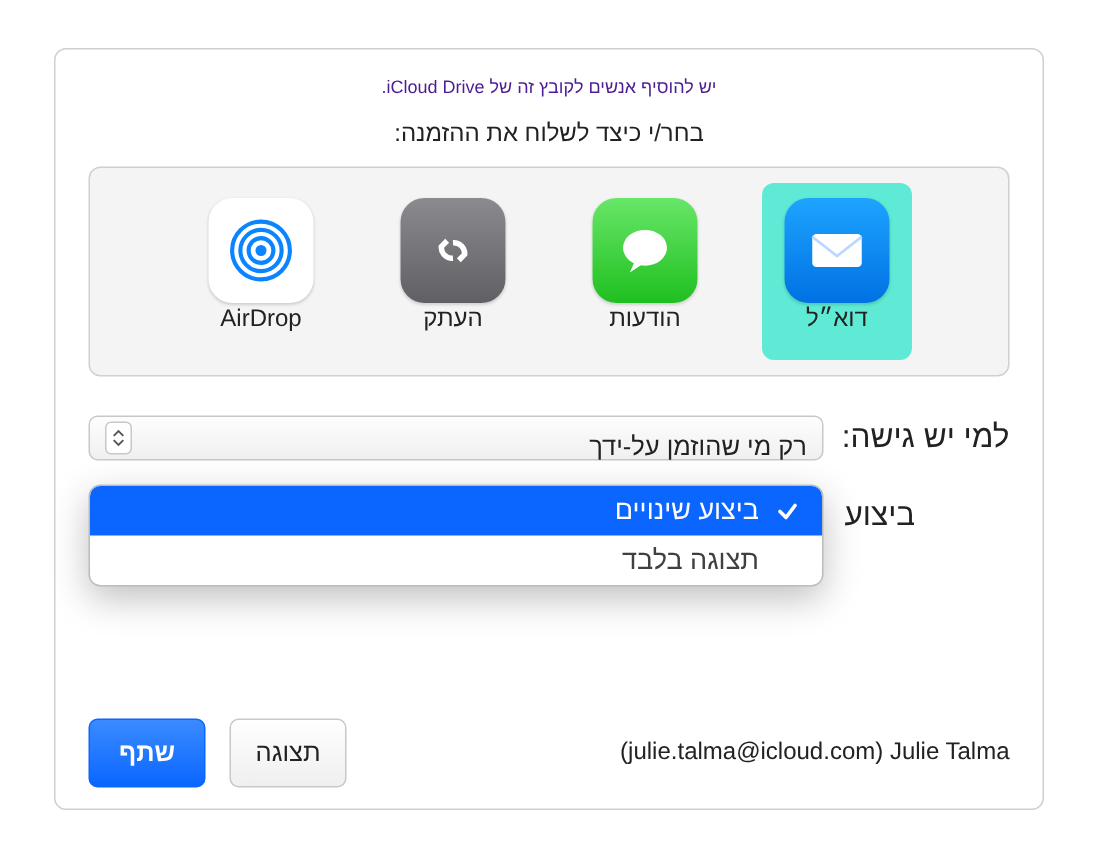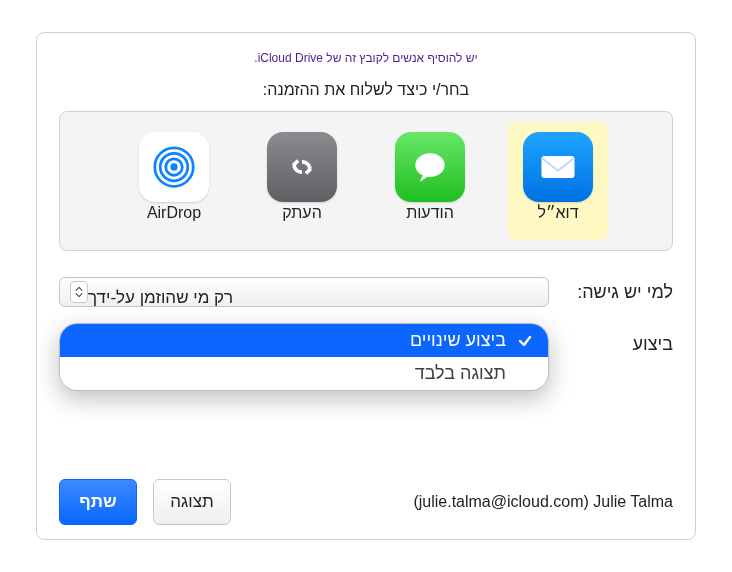--- a/index.html
+++ b/index.html
@@ -58,21 +58,21 @@
     height: 118px;
     display: flex;
     flex-direction: column;
     align-items: center;
     justify-content: flex-start;
     border-radius: 8px;
     padding-top: 10px;
     cursor: pointer;
   }
   .method.selected {
-    background: #fef9c3;
+    background: #5eead4;
   }
   .app-icon {
     width: 70px;
     height: 70px;
     border-radius: 16px;
     display: flex;
     align-items: center;
     justify-content: center;
     box-shadow: 0 1px 2px rgba(0,0,0,0.15);
   }
@@ -91,44 +91,44 @@
   .form-rows {
     margin-top: 26px;
   }
   .form-row {
     display: flex;
     align-items: center;
     gap: 14px;
     margin-bottom: 22px;
   }
   .row-label {
-    font-size: 18px;
+    font-size: 21px;
     color: #222;
     white-space: nowrap;
     width: 110px;
-    text-align: right;
+    text-align: left;
   }
   .popup {
     flex: 1;
     height: 30px;
     background: linear-gradient(#fdfdfd,#f0f0f0);
     border: 1px solid #c8c8c8;
     border-radius: 6px;
     display: flex;
     align-items: center;
     justify-content: space-between;
     padding: 0 4px 0 10px;
     font-size: 17px;
     color: #222;
     cursor: pointer;
     position: relative;
   }
   .popup-text {
     flex: 1;
-    text-align: left;
+    text-align: right;
     padding-right: 6px;
     margin-top: 12px;
   }
   .popup-arrows {
     width: 18px;
     height: 22px;
     background: #fff;
     border: 1px solid #c8c8c8;
     border-radius: 4px;
     display: flex;
@@ -142,21 +142,21 @@
 
   
   .perm-wrapper { position: relative; flex: 1; }
   .menu {
     position: absolute;
     top: -6px;
     right: 0;
     left: 0;
     background: #fff;
     border: 1px solid #bcbcbc;
-    border-radius: 18px;
+    border-radius: 8px;
     box-shadow: 0 8px 24px rgba(0,0,0,0.25);
     overflow: hidden;
     z-index: 10;
   }
   .menu-item {
     display: flex;
     align-items: center;
     justify-content: flex-start;
     gap: 10px;
     padding: 6px 14px 6px 10px;

